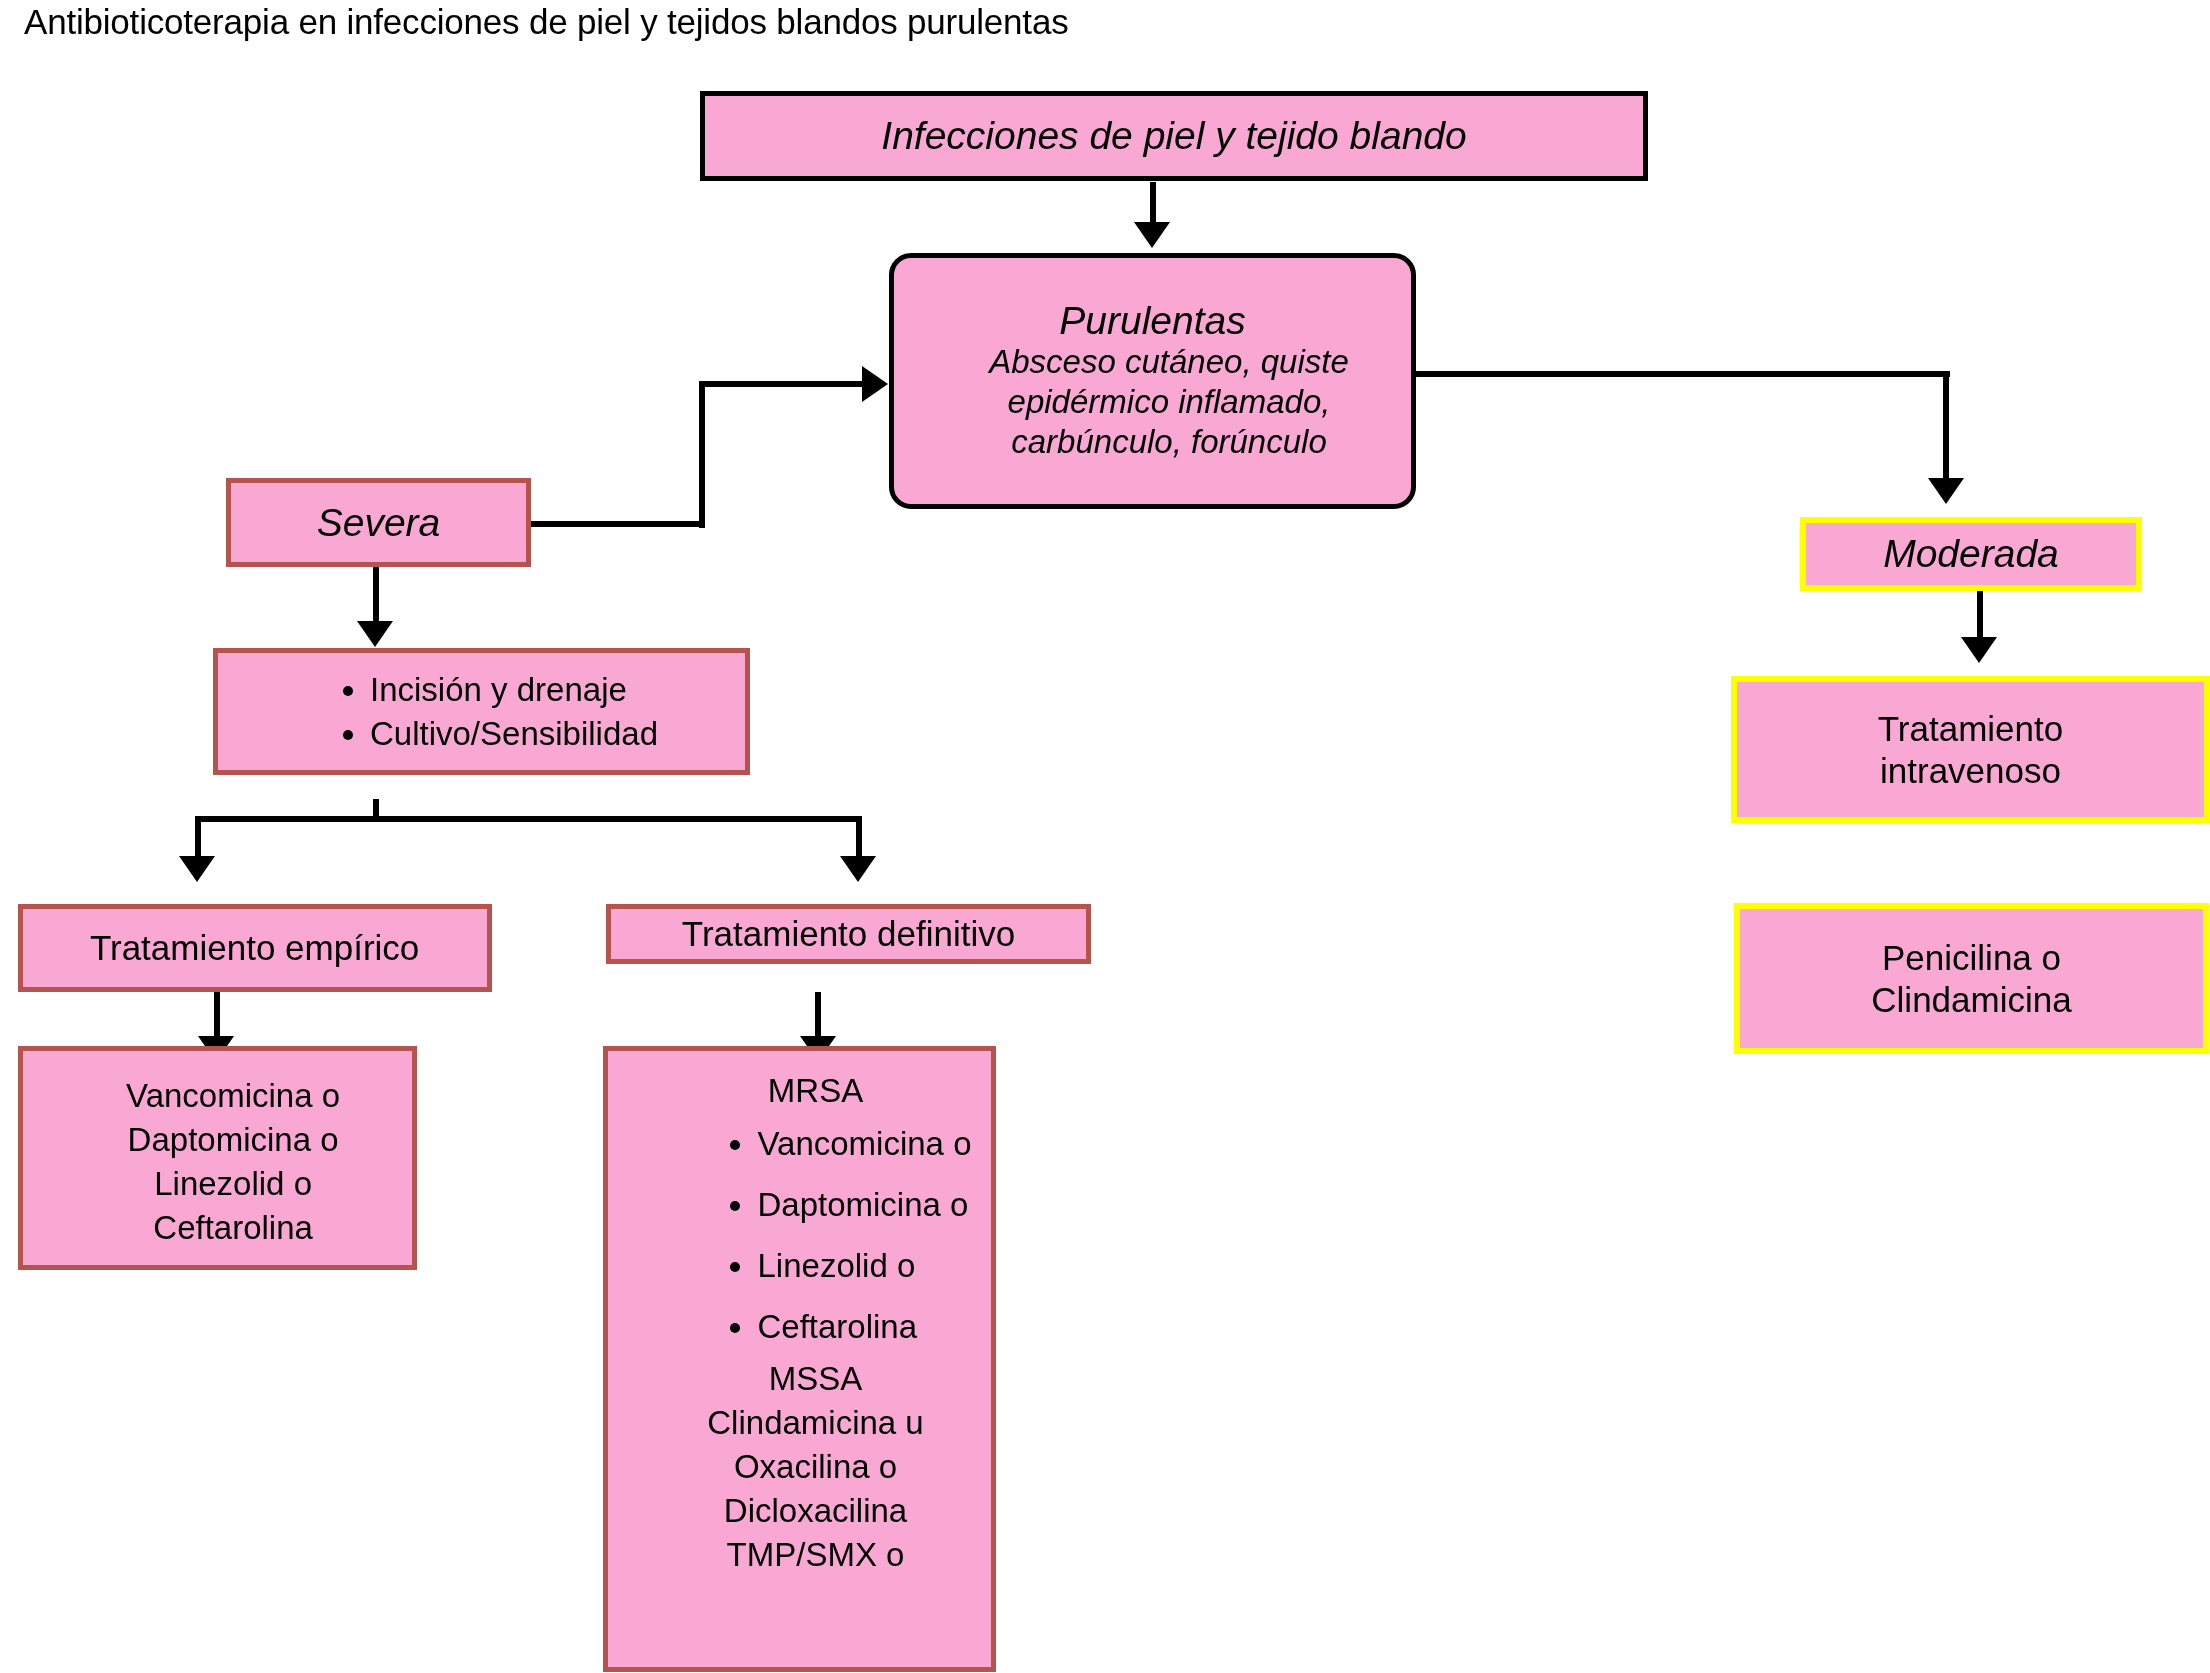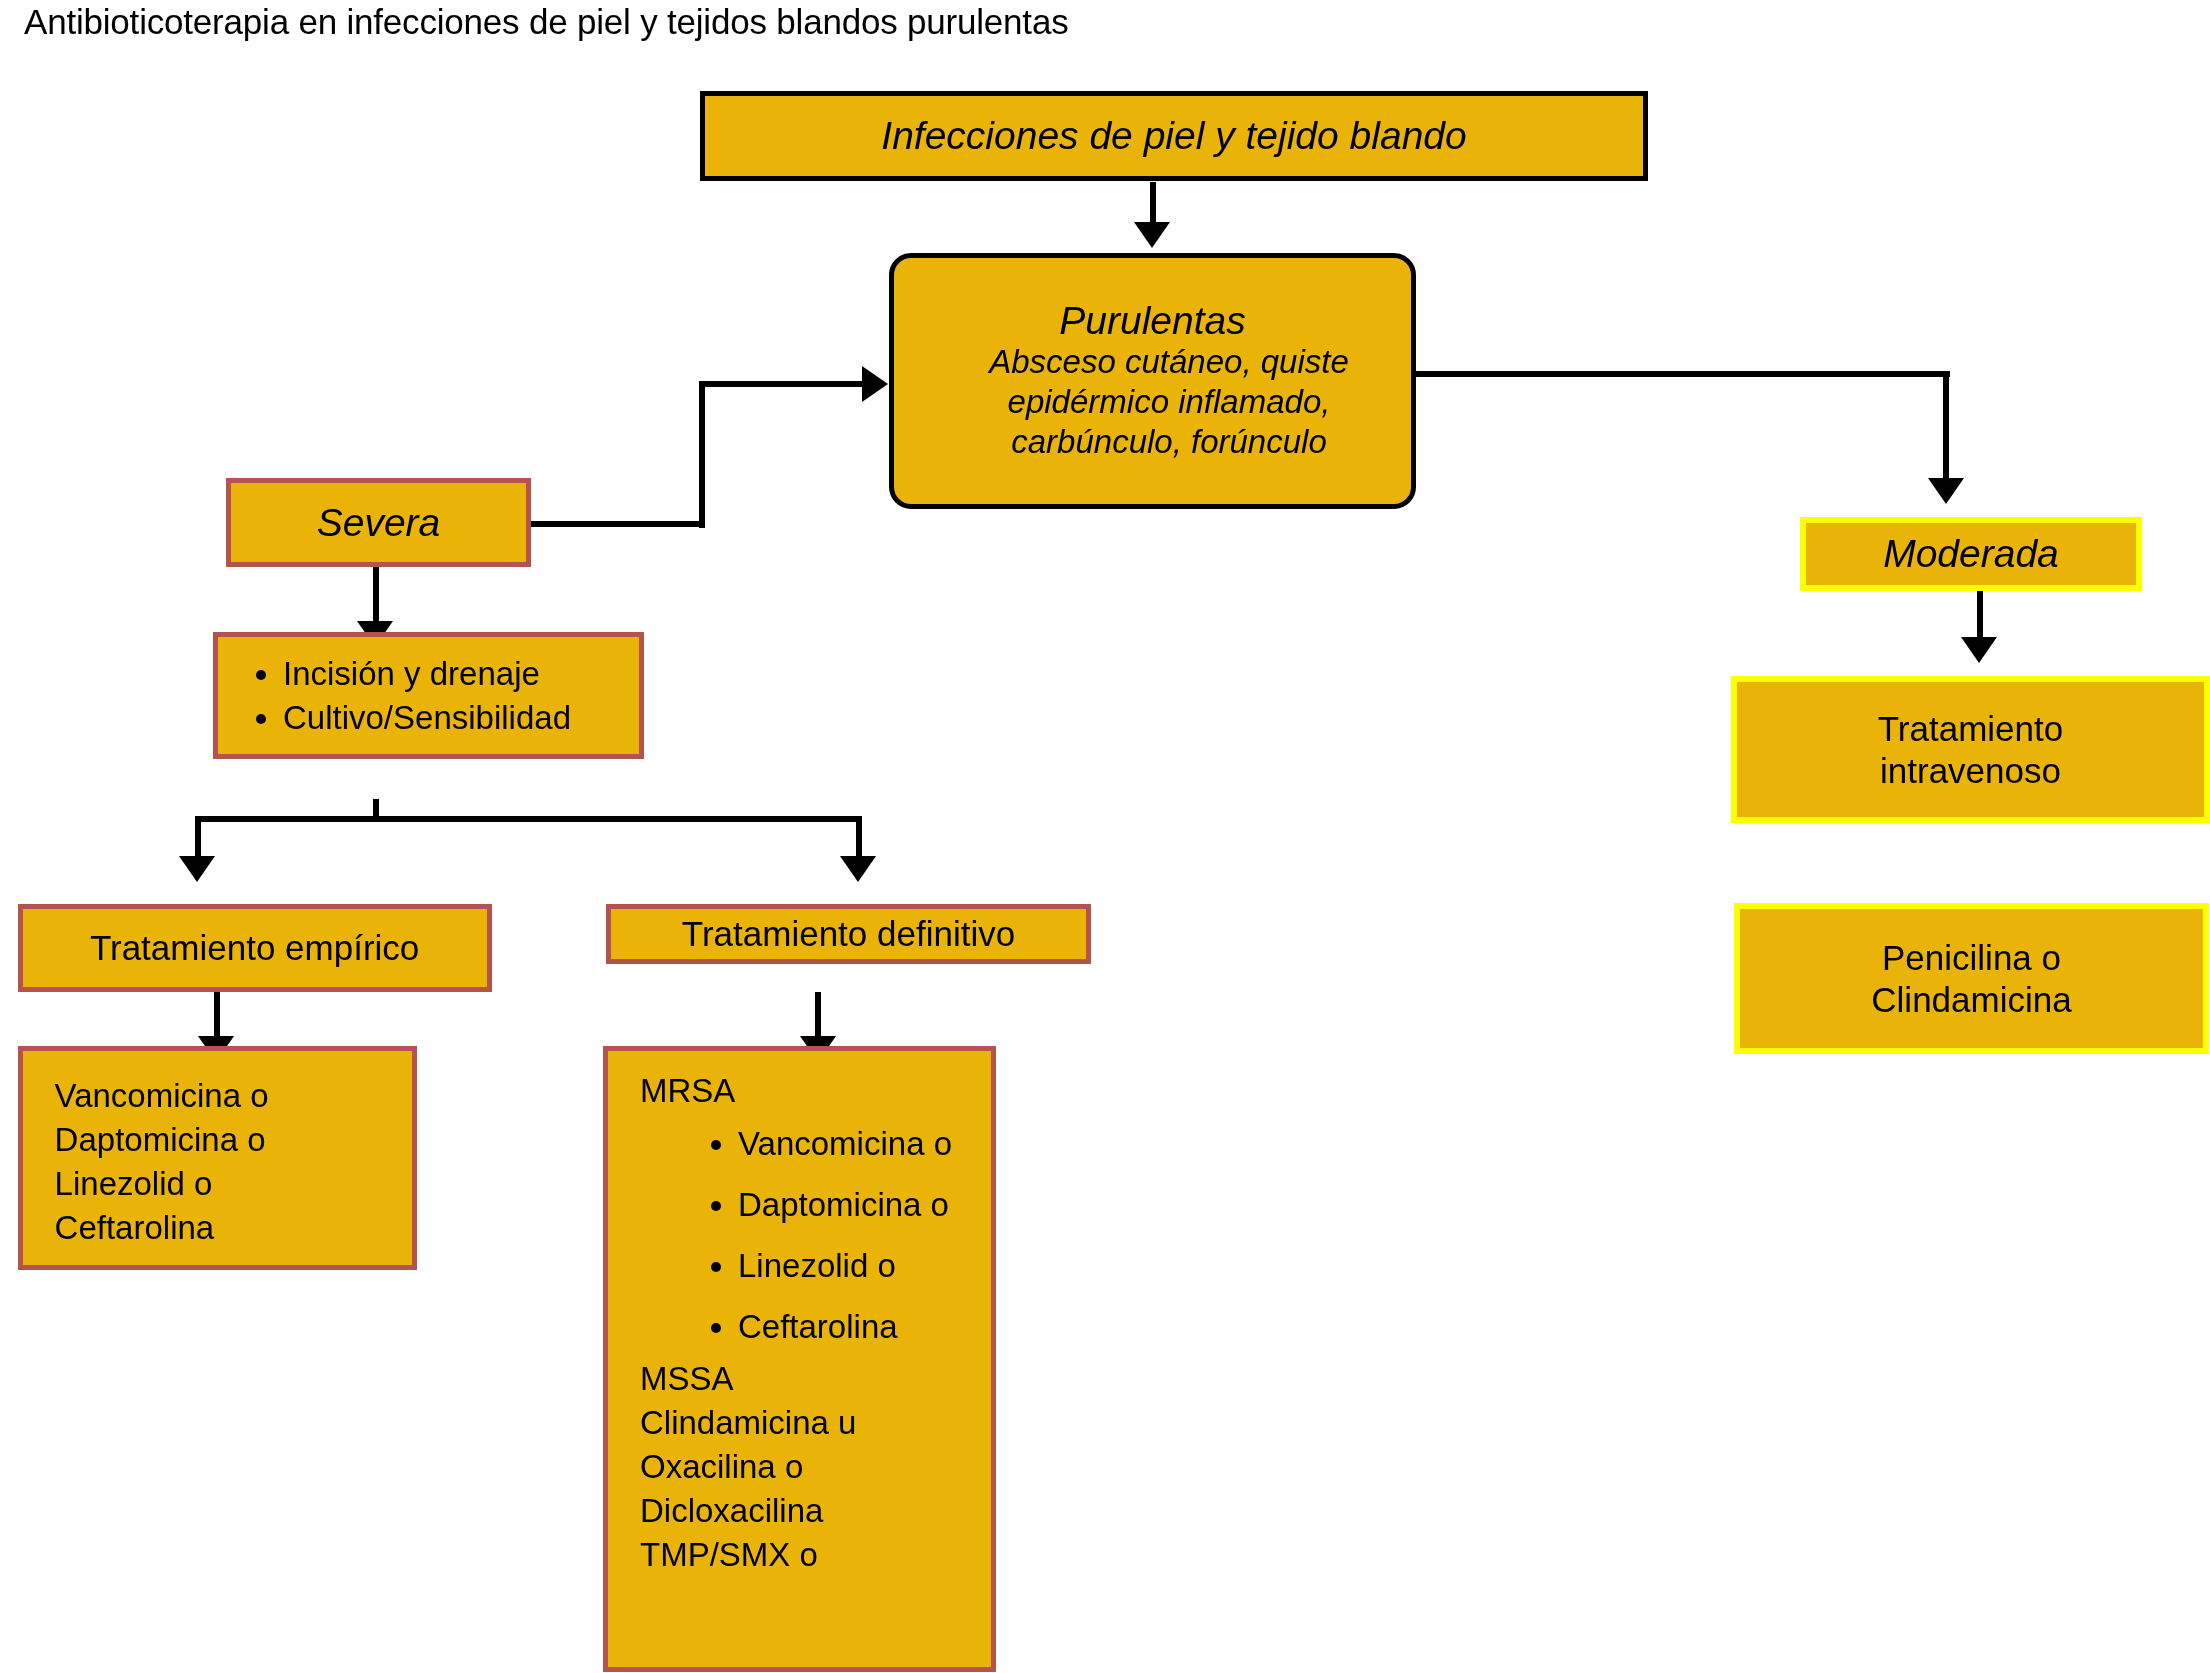--- a/index.html
+++ b/index.html
@@ -27,24 +27,25 @@
     font-size: 35px;
     line-height: 40px;
     white-space: nowrap;
     letter-spacing: -0.2px;
   }
 
   
   .box {
     position: absolute;
     box-sizing: border-box;
-    background: #eab308;
+    background: #f9a8d4;
     display: flex;
     flex-direction: column;
     justify-content: center;
+    align-items: center;
   }
   .box.black  { border: 5.3px solid #000000; }
   .box.maroon { border: 5.3px solid #b5534f; }
   .box.yellow { border: 6.1px solid #ffff00; }
 
   .box .txt {
     text-align: center;
     font-size: 35px;
     line-height: 42px;
   }
@@ -124,21 +125,21 @@
   <div class="ln" style="left:699px; top:381px; width:167px; height:6.1px;"></div>
   <div class="arrow-right" style="left:862px; top:366px;"></div>
 
   <div class="box maroon" style="left:226px; top:478px; width:305px; height:89px;">
     <div class="txt italic">Severa</div>
   </div>
 
   <div class="ln" style="left:373px; top:567px; width:6.1px; height:61px;"></div>
   <div class="arrow-down" style="left:357px; top:621px;"></div>
 
-  <div class="box maroon" style="left:213px; top:632px; width:431px; height:127px;">
+  <div class="box maroon" style="left:213px; top:648px; width:537px; height:127px;">
     <ul class="bl">
       <li>Incisión y drenaje</li>
       <li>Cultivo/Sensibilidad</li>
     </ul>
   </div>
 
   <div class="ln" style="left:373px; top:799px; width:6.1px; height:22px;"></div>
   <div class="ln" style="left:195px; top:816px; width:667px; height:6.1px;"></div>
   <div class="ln" style="left:195px; top:816px; width:6.1px; height:46px;"></div>
   <div class="arrow-down" style="left:179px; top:856px;"></div>

